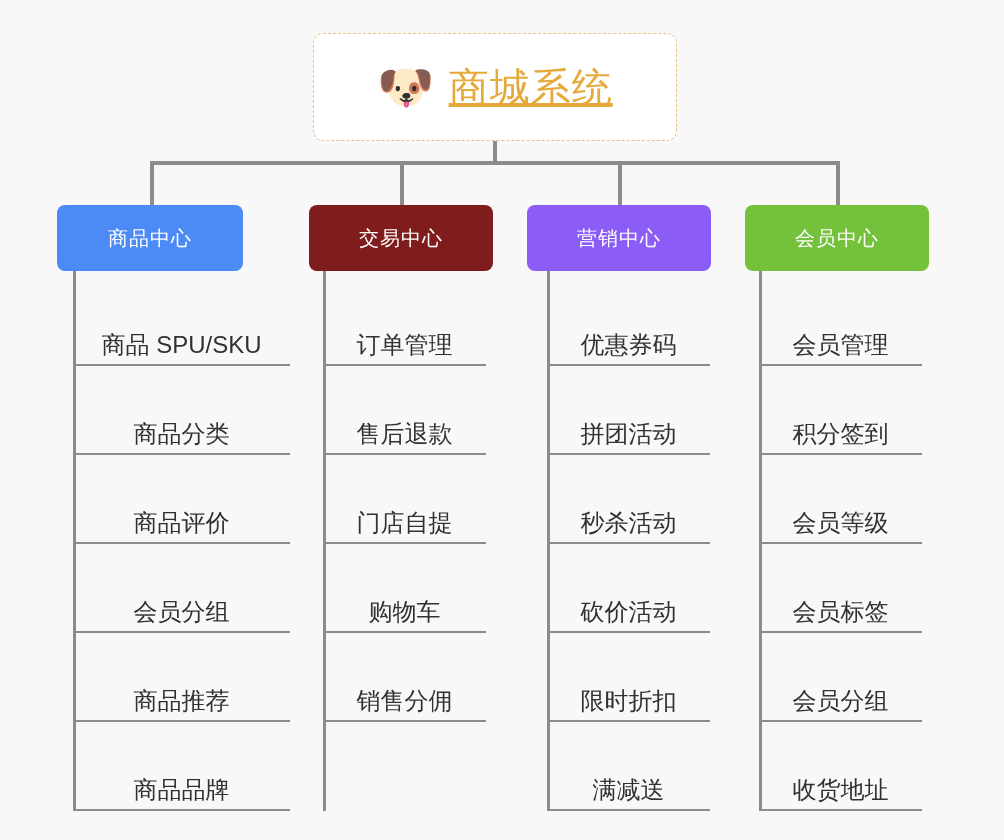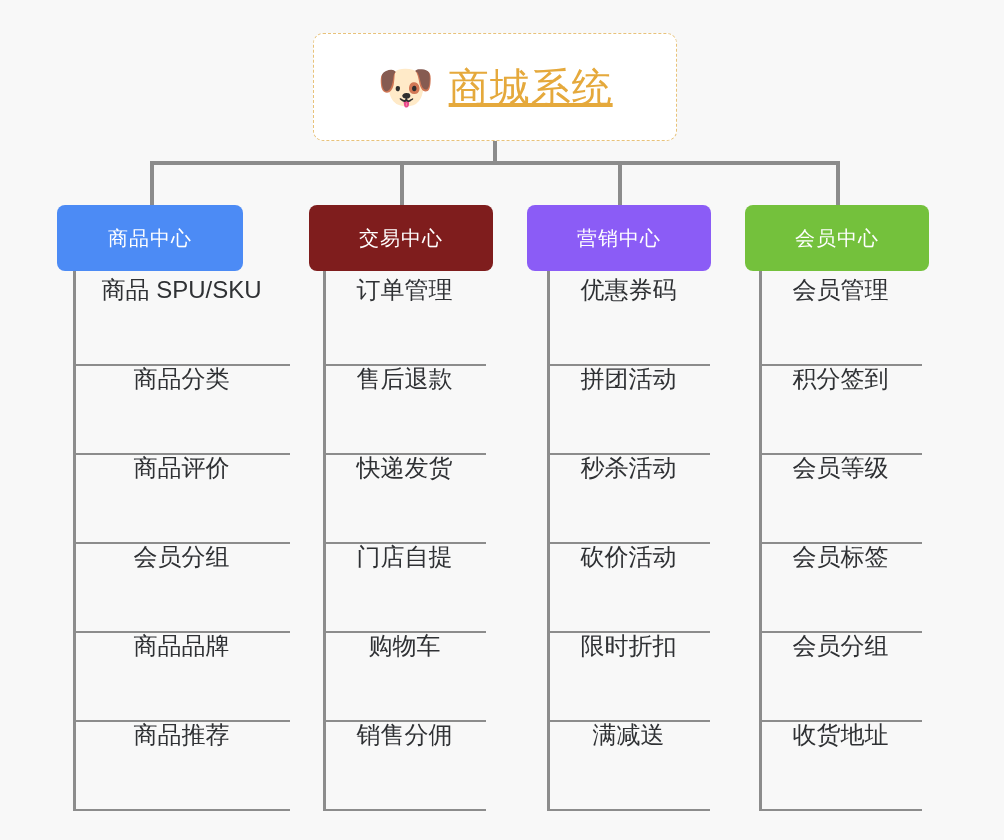--- a/index.html
+++ b/index.html
@@ -86,21 +86,21 @@
     position: absolute;
     left: 0;
     top: 0;
     width: 3px;
     background: #8c8c8c;
   }
   .leaf-item {
     position: relative;
     height: 89px;
     display: flex;
-    align-items: flex-start;
+    align-items: flex-end;
     justify-content: center;
     padding-bottom: 6px;
     border-bottom: 2px solid #8c8c8c;
   }
   .leaf-label {
     font-size: 24px;
     color: #2f3134;
     white-space: nowrap;
     padding: 0 6px;
     line-height: 1.1;
@@ -136,43 +136,40 @@
           <div class="leaf-item">
             <span class="leaf-label">商品分类</span>
           </div>
           <div class="leaf-item">
             <span class="leaf-label">商品评价</span>
           </div>
           <div class="leaf-item">
             <span class="leaf-label">会员分组</span>
           </div>
           <div class="leaf-item">
+            <span class="leaf-label">商品推荐</span>
+          </div>
+          <div class="leaf-item">
             <span class="leaf-label">商品品牌</span>
-          </div>
-          <div class="leaf-item">
-            <span class="leaf-label">商品推荐</span>
           </div>
         </div>
       </div>
       <div class="column" style="left: 309px; width: 184px;">
         <div class="cat-header" style="background: #7f1d1d; width: 184px;">
           <span>交易中心</span>
         </div>
         <div class="leaf-area" style="margin-left: 14px; width: 163px;">
           <div class="leaf-spine" style="height: 540px;"></div>
           <div class="leaf-item">
             <span class="leaf-label">订单管理</span>
           </div>
           <div class="leaf-item">
             <span class="leaf-label">售后退款</span>
           </div>
           <div class="leaf-item">
-            <span class="leaf-label">快递发货</span>
-          </div>
-          <div class="leaf-item">
             <span class="leaf-label">门店自提</span>
           </div>
           <div class="leaf-item">
             <span class="leaf-label">购物车</span>
           </div>
           <div class="leaf-item">
             <span class="leaf-label">销售分佣</span>
           </div>
         </div>
       </div>

